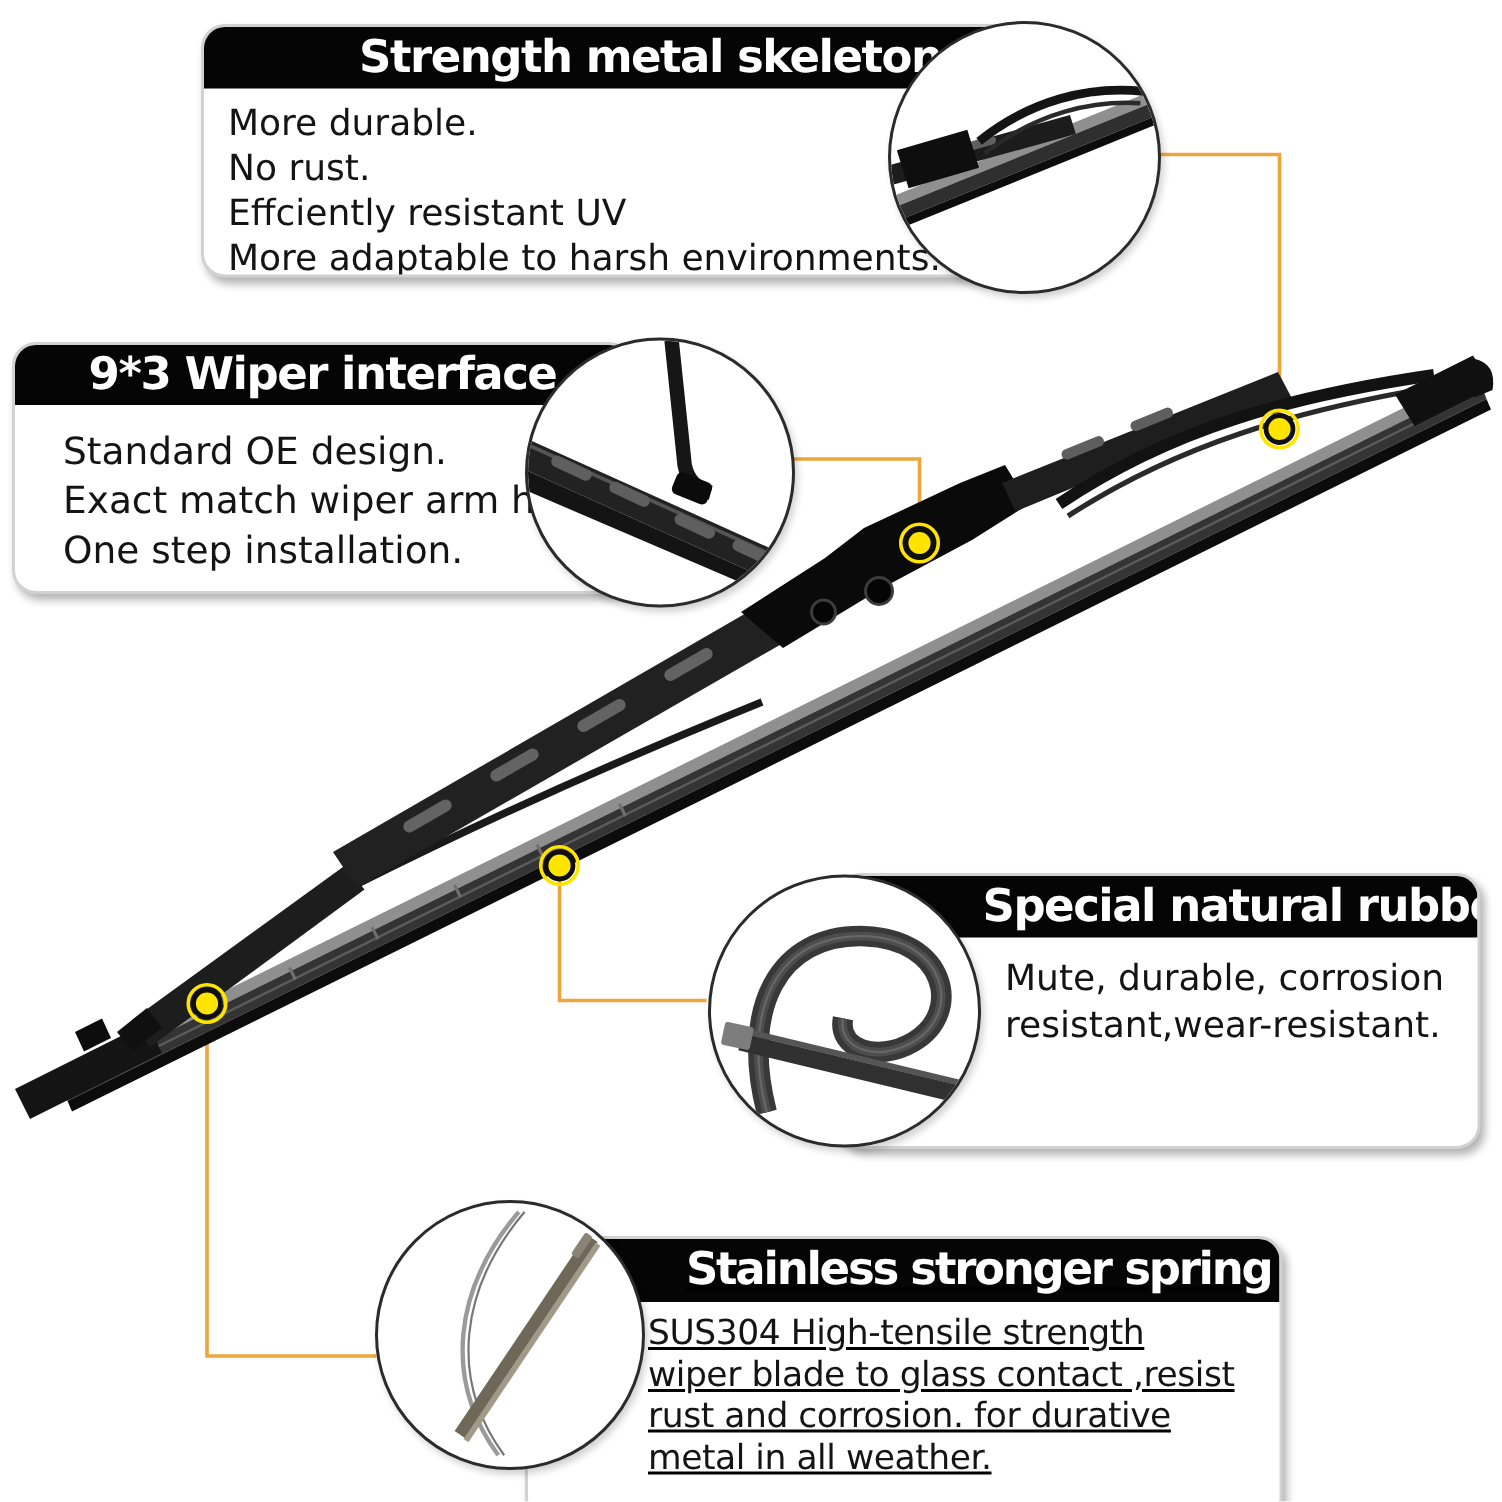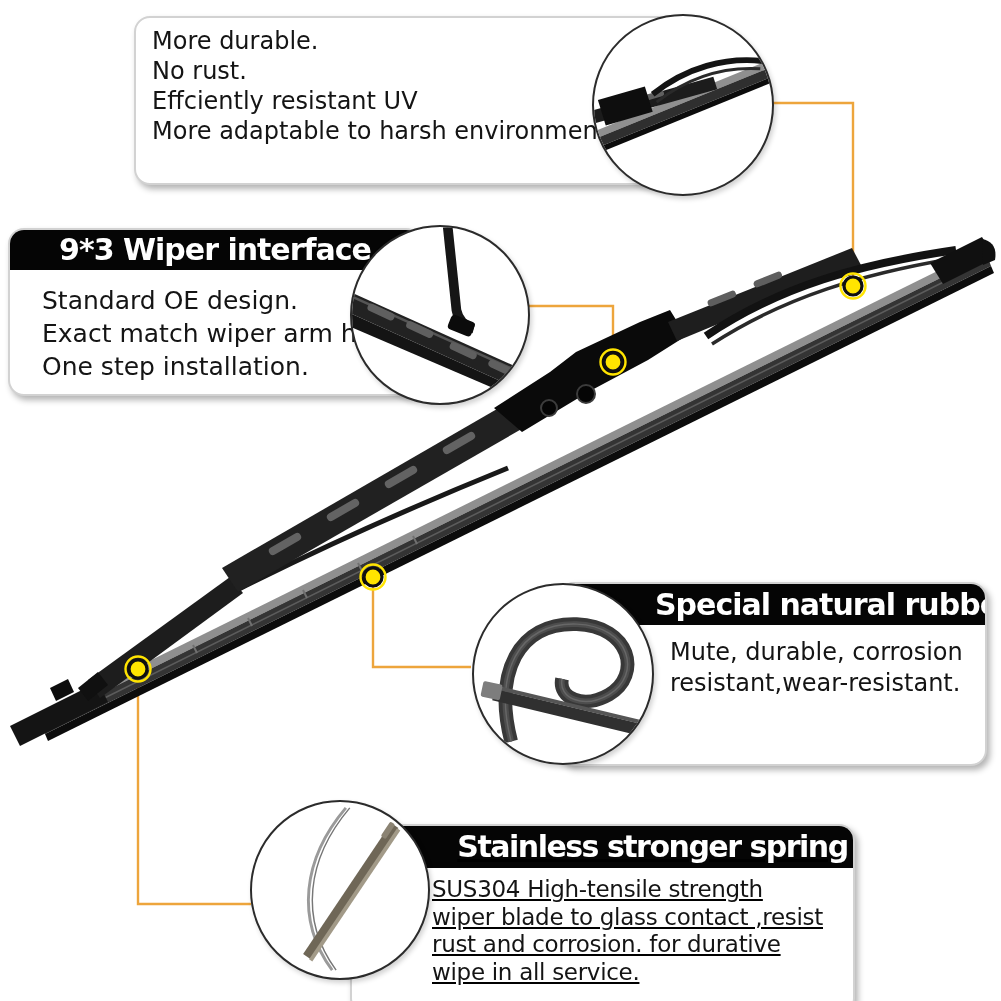--- a/index.html
+++ b/index.html
@@ -111,20 +111,21 @@
         <circle cx="373" cy="577" r="9" fill="#FFE400" stroke="#0f0f0f" stroke-width="3.2"></circle>
       </g>
       <g>
         <circle cx="138" cy="669" r="12.5" fill="none" stroke="#FFE400" stroke-width="2.4"></circle>
         <circle cx="138" cy="669" r="9" fill="#FFE400" stroke="#0f0f0f" stroke-width="3.2"></circle>
       </g>
     </g>
   </svg>
 
   <div class="box skeleton">
+    <div class="banner">Strength metal skeleton</div>
     <div class="body">
       <div class="line">More durable.</div>
       <div class="line">No rust.</div>
       <div class="line">Effciently resistant UV</div>
       <div class="line">More adaptable to harsh environments.</div>
     </div>
   </div>
   <div class="inset skeleton">
     <svg width="178" height="178" viewBox="0 0 182 182">
       <polygon points="0,118 182,44 182,52 0,126" fill="#8f8f8f"></polygon>
@@ -179,21 +180,21 @@
       <rect x="8" y="100" width="20" height="16" rx="2" fill="#7d7d7d" transform="rotate(12 18 108)"></rect>
     </svg>
   </div>
 
   <div class="box spring">
     <div class="banner">Stainless stronger spring</div>
     <div class="body">
       <div class="line">SUS304 High-tensile strength</div>
       <div class="line">wiper blade to glass contact ,resist</div>
       <div class="line">rust and corrosion. for durative</div>
-      <div class="line">wipe in all service.</div>
+      <div class="line">metal in all weather.</div>
     </div>
   </div>
   <div class="inset spring">
     <svg width="176" height="176" viewBox="0 0 180 180">
       <path d="M96,6 C52,58 44,120 82,172" stroke="#9a9a9a" stroke-width="3" fill="none"></path>
       <path d="M100,6 C56,58 48,120 86,172" stroke="#777777" stroke-width="1.5" fill="none"></path>
       <line x1="146" y1="24" x2="56" y2="158" stroke="#6f6757" stroke-width="9"></line>
       <line x1="150" y1="28" x2="60" y2="162" stroke="#a29a88" stroke-width="4"></line>
       <rect x="130" y="26" width="18" height="6" rx="2" fill="#8b8373" transform="rotate(-56 139 29)"></rect>
     </svg>

